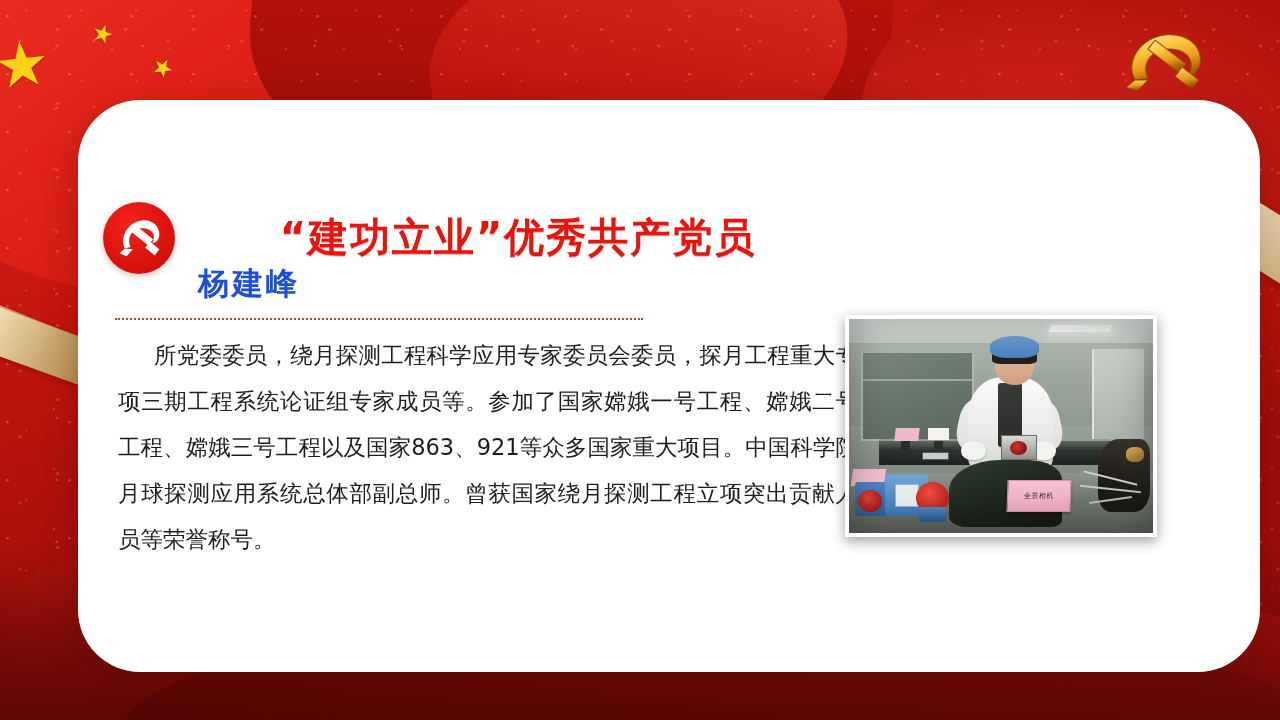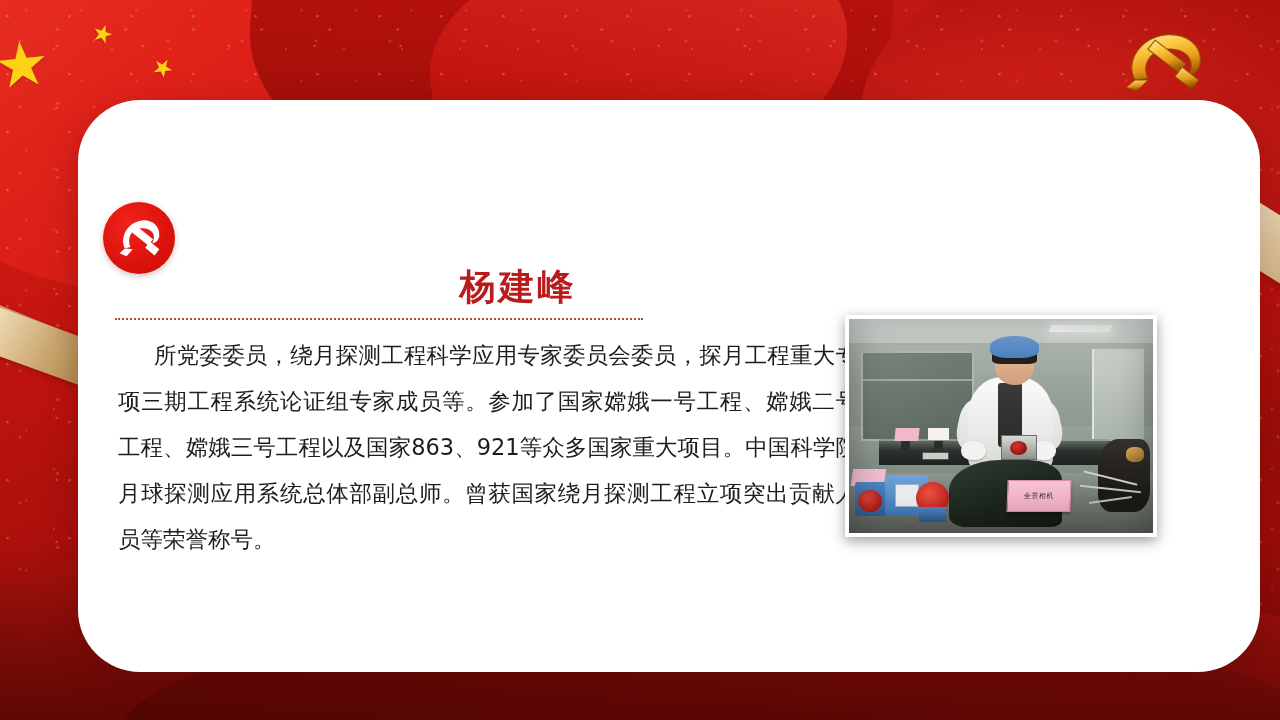--- a/index.html
+++ b/index.html
@@ -138,23 +138,23 @@
     position:absolute; left:120px; top:110px; width:640px;
     text-align:center;
     font-size:40px; font-weight:700; letter-spacing:2px;
     color:#e8150e;
     font-family:"DejaVu Sans","Liberation Sans",sans-serif;
     text-shadow:0 1px 0 rgba(180,10,6,.35);
     white-space:nowrap;
   }
   .title-sub {
     position:absolute; left:120px; top:163px; width:640px;
-    text-align:center;
-    font-size:36px; font-weight:700; letter-spacing:3px;
-    color:#b91c1c;
+    text-align:left;
+    font-size:31px; font-weight:700; letter-spacing:3px;
+    color:#1d4ed8;
     font-family:"DejaVu Serif","Liberation Serif",serif;
     white-space:nowrap;
   }
 
   .divider {
     position:absolute; left:37px; top:218px; width:528px; height:0;
     border-top:2px dotted #a52a1e;
     opacity:.85;
   }
 
@@ -336,20 +336,21 @@
     <span>
       <svg viewBox="0 0 64 64" width="50" height="50" aria-hidden="true">
         <path d="M14 48 C7 34 17 14 36 12 C50 11 58 20 58 30 C58 37 54 41 49 41 C54 32 50 23 38 22 C24 21 16 32 21 46 Z" fill="#ffffff"></path>
         <path d="M14 48 L7 54 L16 58 L24 49 Z" fill="#ffffff"></path>
         <path d="M26 17 L50 36 L44 44 L20 25 Z" fill="#ffffff"></path>
         <path d="M46 39 L58 49 L52 57 L40 47 Z" fill="#ffffff"></path>
       </svg>
     </span>
   </div>
 
+  <div class="title-main">“建功立业”优秀共产党员</div>
   <div class="title-sub">杨建峰</div>
 
   <div class="divider"></div>
 
   <div class="body-text">所党委委员，绕月探测工程科学应用专家委员会委员，探月工程重大专项三期工程系统论证组专家成员等。参加了国家嫦娥一号工程、嫦娥二号工程、嫦娥三号工程以及国家863、921等众多国家重大项目。中国科学院月球探测应用系统总体部副总师。曾获国家绕月探测工程立项突出贡献人员等荣誉称号。</div>
 
   <div class="photo">
     <div class="ph ph-wallupper"></div>
     <div class="ph ph-walllower"></div>
     <div class="ph ph-ceil"></div>

